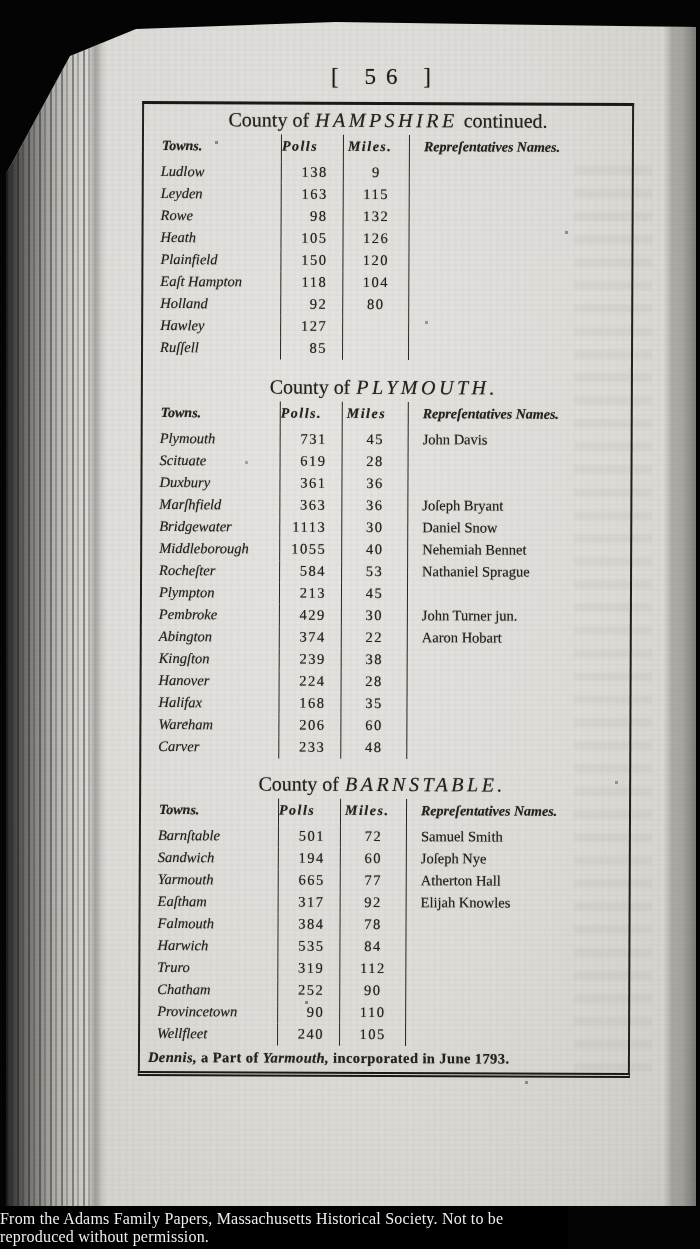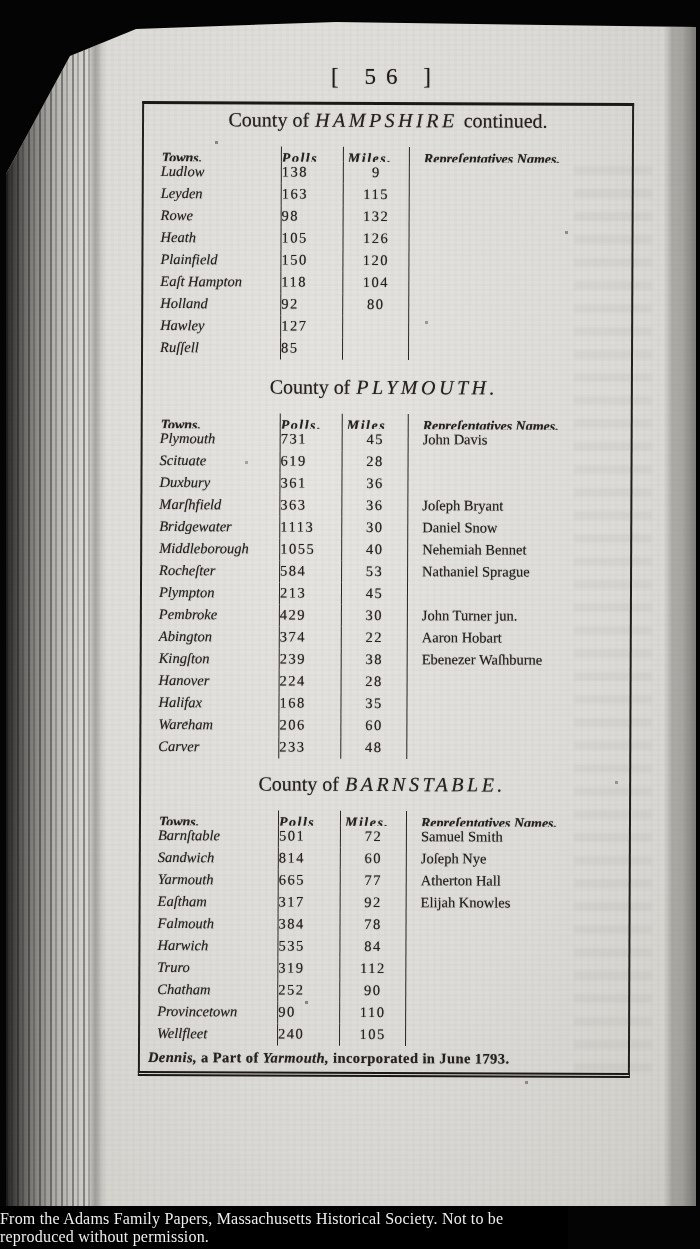--- a/index.html
+++ b/index.html
@@ -68,26 +68,26 @@
     transform:rotate(.25deg);
   }
   .county-title { height:30px; line-height:30px; text-align:center; font-size:20px; white-space:nowrap; }
   .county-title .prefix, .county-title .suffix { font-style:normal; }
   .county-title .cname { font-style:italic; letter-spacing:3.5px; margin:0 6px; }
   .sec-plymouth  { margin-top:12px; }
   .sec-barnstable{ margin-top:10px; }
 
   .thead, .trow { display:grid; grid-template-columns:138px 62px 66px 1fr; }
   .thead { height:27px; line-height:24px; font-style:italic; font-size:14px; }
-  .thead .cell { font-weight:bold;margin-top:12px; }
+  .thead .cell { font-weight:bold; }
   .thead .c-town { padding-left:18px; }
   .trow { height:22px; line-height:21px; font-size:14.5px; }
   .cell { overflow:hidden; white-space:nowrap; }
   .c-town  { font-style:italic; padding-left:17px; border-right:1.6px solid #2a2522; }
-  .c-polls { text-align:left; padding-right:15px; letter-spacing:1.5px; border-right:1.6px solid #2a2522; }
+  .c-polls { text-align:right; padding-right:15px; letter-spacing:1.5px; border-right:1.6px solid #2a2522; }
   .c-miles { text-align:center; letter-spacing:1.5px; border-right:1.6px solid #2a2522; }
   .c-name  { padding-left:14px; }
   .thead .c-polls { text-align:left; }
   .thead .c-miles { text-align:left; padding-left:4px; }
 
   .footnote {
     height:26px; line-height:24px; padding-left:8px; font-size:14.5px;
     font-weight:bold; white-space:nowrap; letter-spacing:.4px;
   }
   .footnote .it { font-style:italic; }
@@ -247,21 +247,20 @@
             <div class="trow">
               <div class="cell c-town">Abington</div>
               <div class="cell c-polls">374</div>
               <div class="cell c-miles">22</div>
               <div class="cell c-name">Aaron Hobart</div>
             </div>
             <div class="trow">
               <div class="cell c-town">Kingſton</div>
               <div class="cell c-polls">239</div>
               <div class="cell c-miles">38</div>
-              <div class="cell c-name">Ebenezer Waſhburne</div>
             </div>
             <div class="trow">
               <div class="cell c-town">Hanover</div>
               <div class="cell c-polls">224</div>
               <div class="cell c-miles">28</div>
               <div class="cell c-name"></div>
             </div>
             <div class="trow">
               <div class="cell c-town">Halifax</div>
               <div class="cell c-polls">168</div>
@@ -295,21 +294,21 @@
         </div>
         <div class="tbody">
             <div class="trow">
               <div class="cell c-town">Barnſtable</div>
               <div class="cell c-polls">501</div>
               <div class="cell c-miles">72</div>
               <div class="cell c-name">Samuel Smith</div>
             </div>
             <div class="trow">
               <div class="cell c-town">Sandwich</div>
-              <div class="cell c-polls">814</div>
+              <div class="cell c-polls">194</div>
               <div class="cell c-miles">60</div>
               <div class="cell c-name">Joſeph Nye</div>
             </div>
             <div class="trow">
               <div class="cell c-town">Yarmouth</div>
               <div class="cell c-polls">665</div>
               <div class="cell c-miles">77</div>
               <div class="cell c-name">Atherton Hall</div>
             </div>
             <div class="trow">

